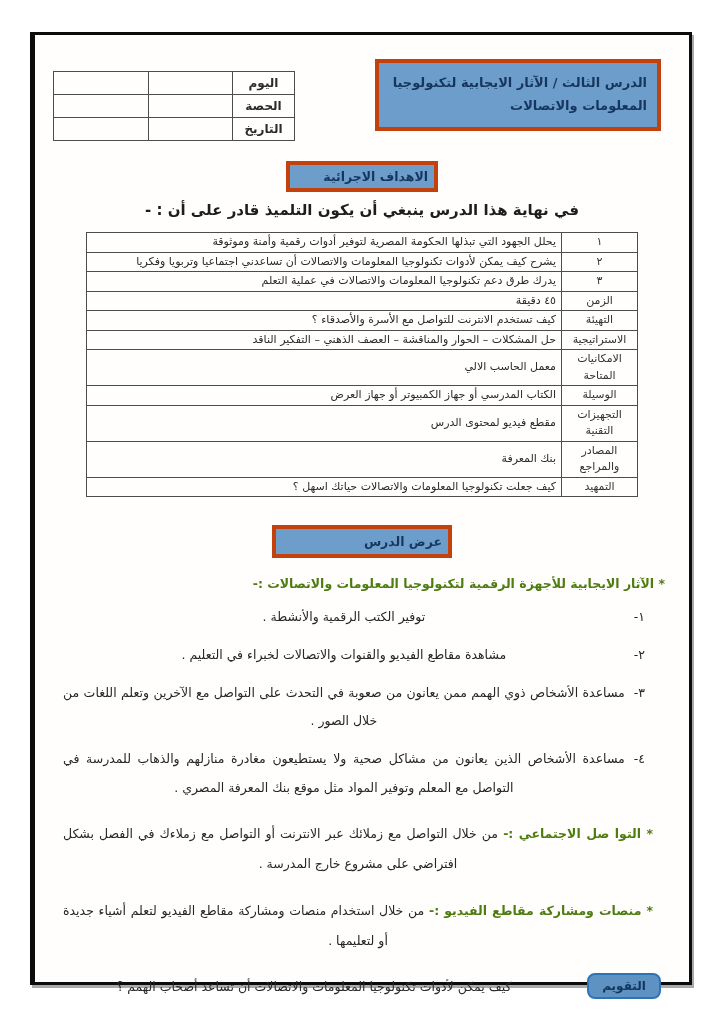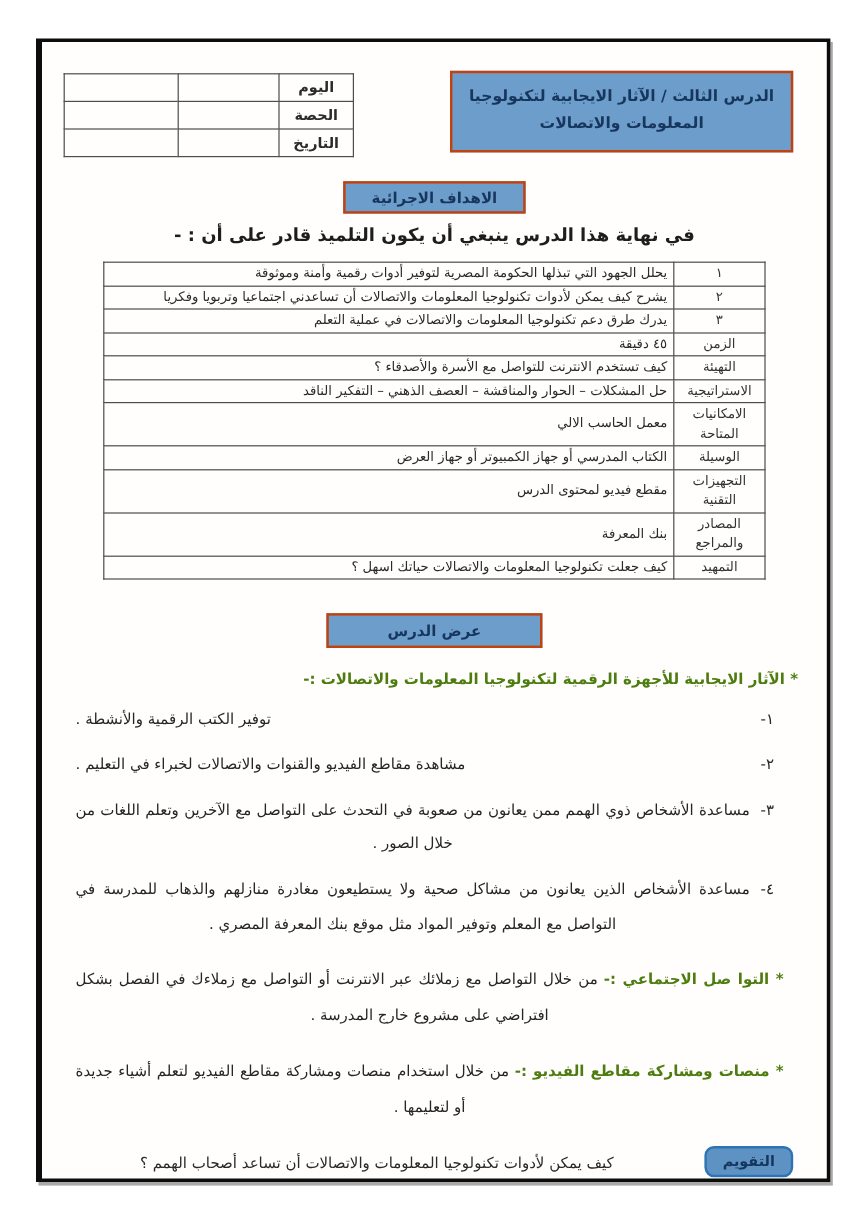--- a/index.html
+++ b/index.html
@@ -24,35 +24,35 @@
   
   .header-row {
     margin-top: 24px;
     display: flex;
     justify-content: space-between;
     align-items: flex-start;
     padding: 0 12px 0 2px;
   }
   .blue-box {
     background: #6d9dca;
-    border: 2px solid #c2410c;
+    border: 4px solid #c2410c;
     color: #17365d;
-    text-align: center;
+    text-align: right;
   }
   .title-box {
     width: 286px;
     min-height: 66px;
     padding: 9px 10px;
     font-size: 13px;
     font-weight: 600;
     line-height: 1.75;
   }
   .info-table {
     border-collapse: collapse;
-    margin-top: 2px;
+    margin-top: 12px;
   }
   .info-table td {
     border: 1px solid #4d4d4d;
     height: 23px;
     font-size: 12px;
     color: #333;
     text-align: center;
     vertical-align: middle;
   }
   .info-table td.ilbl { width: 62px; font-weight: 600; color: #2b2b2b; }
@@ -109,21 +109,21 @@
   }
   .items { margin-top: 12px; }
   .item {
     display: flex;
     gap: 9px;
     margin: 0 28px 9px 12px;
     font-size: 12.5px;
     line-height: 2.3;
   }
   .item .num { flex: 0 0 auto; }
-  .item .txt { flex: 1; text-align: left; }
+  .item .txt { flex: 1; text-align: center; }
   .item.wrap .txt { text-align: justify; text-align-last: center; }
   .note {
     margin: 16px 20px 0 12px;
     font-size: 12.5px;
     line-height: 2.45;
     text-align: justify;
     text-align-last: center;
   }
   .note .ntitle { font-weight: 600; }
   

